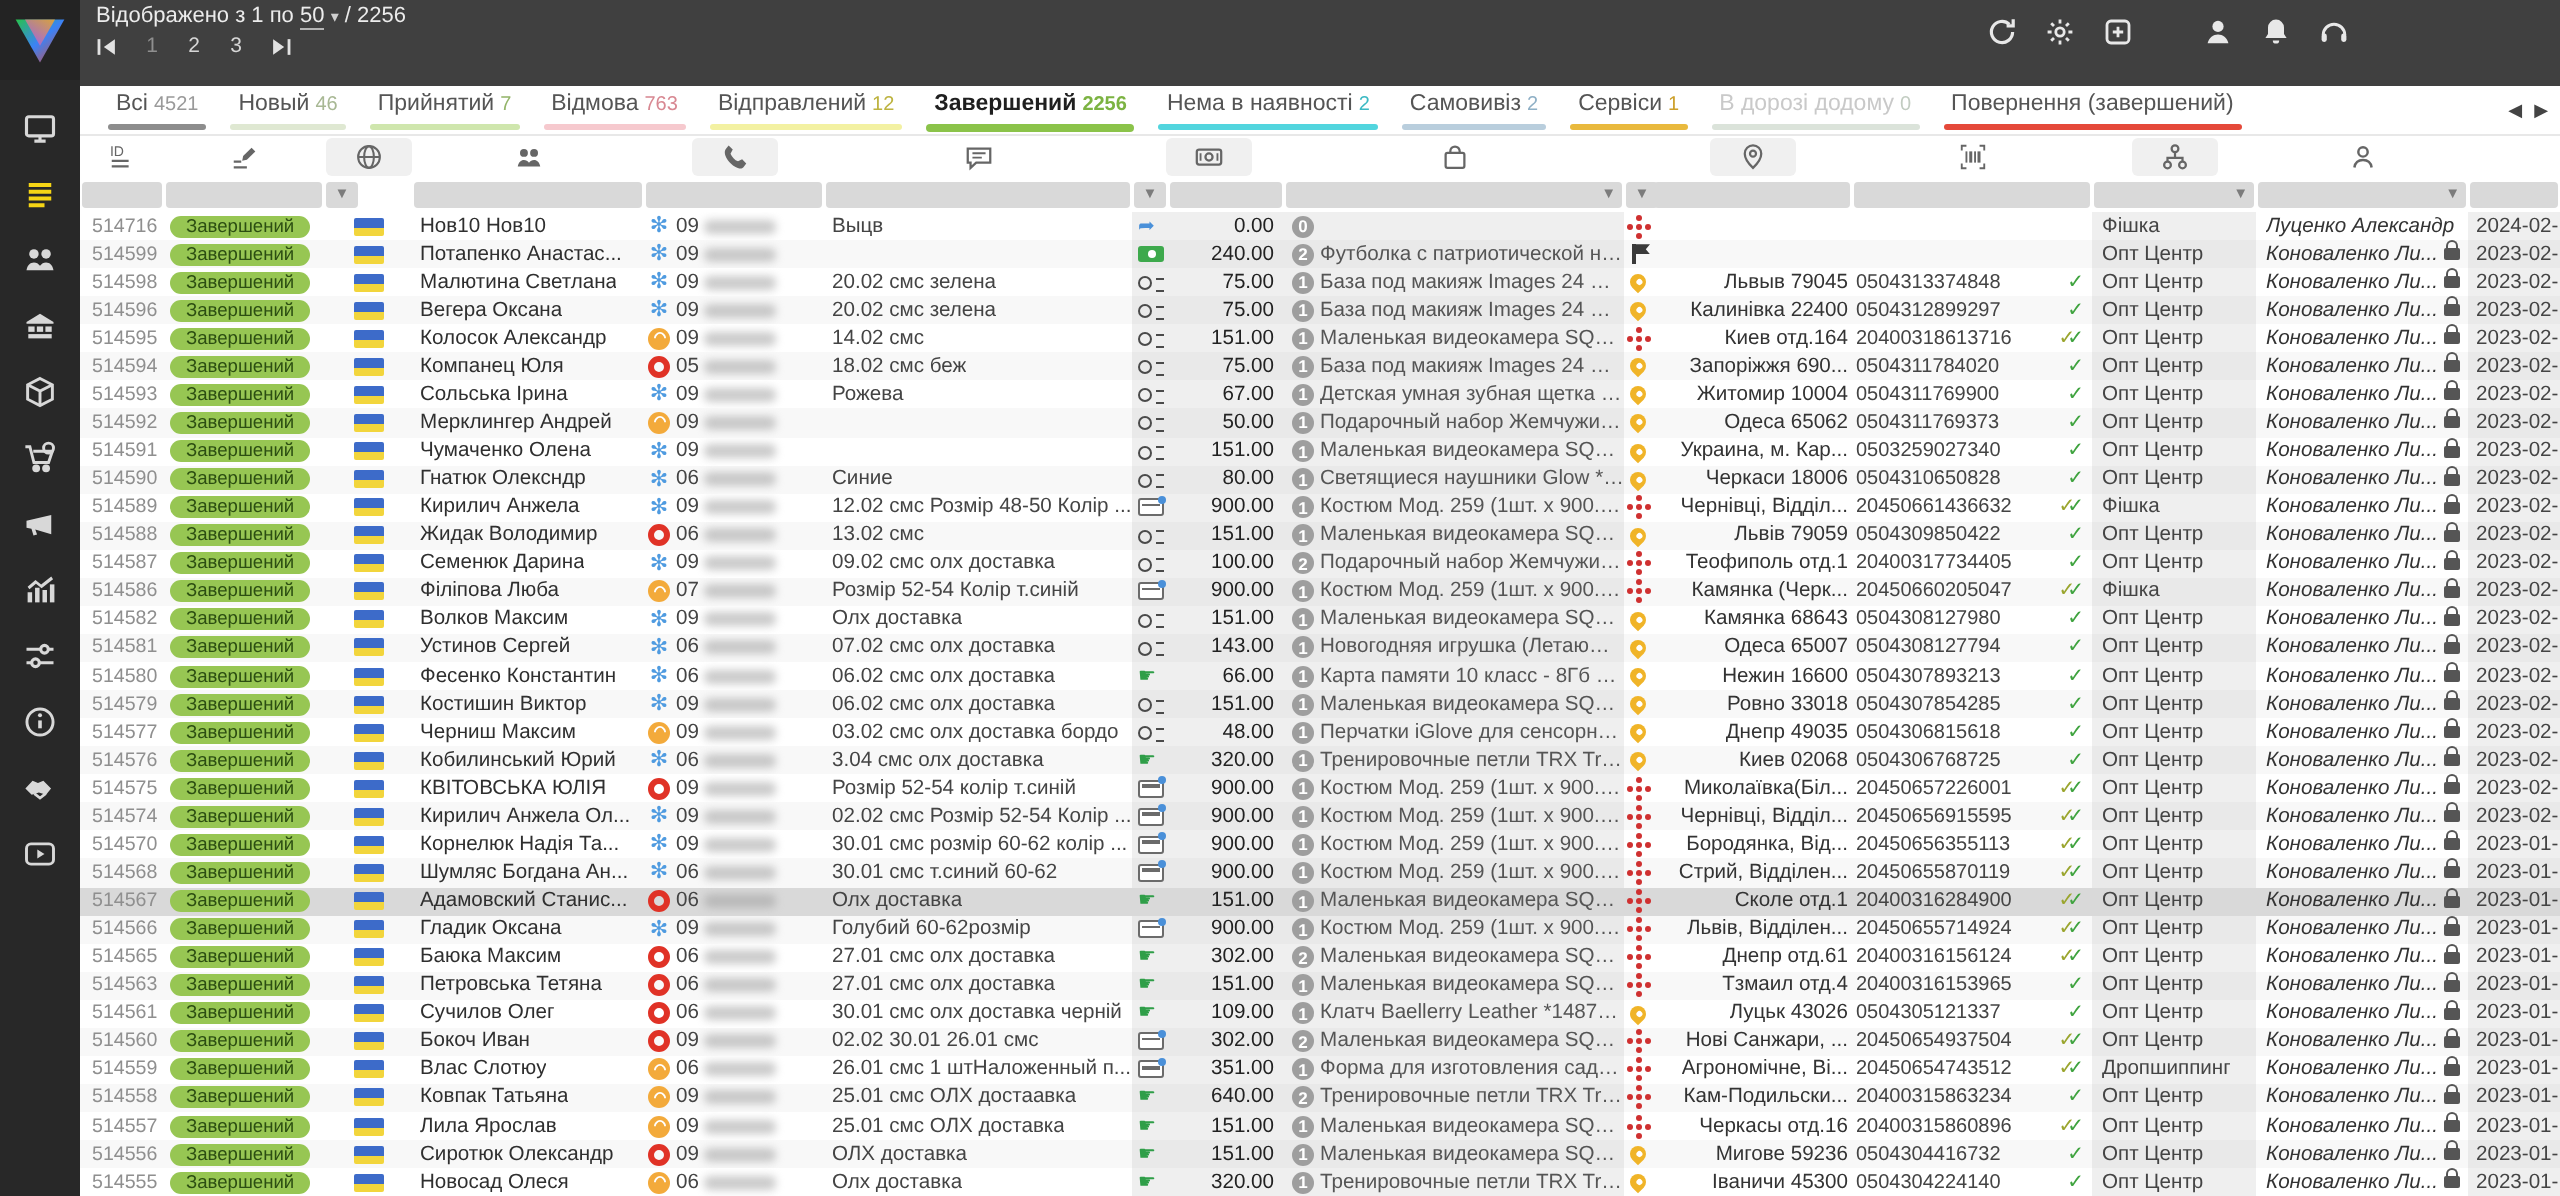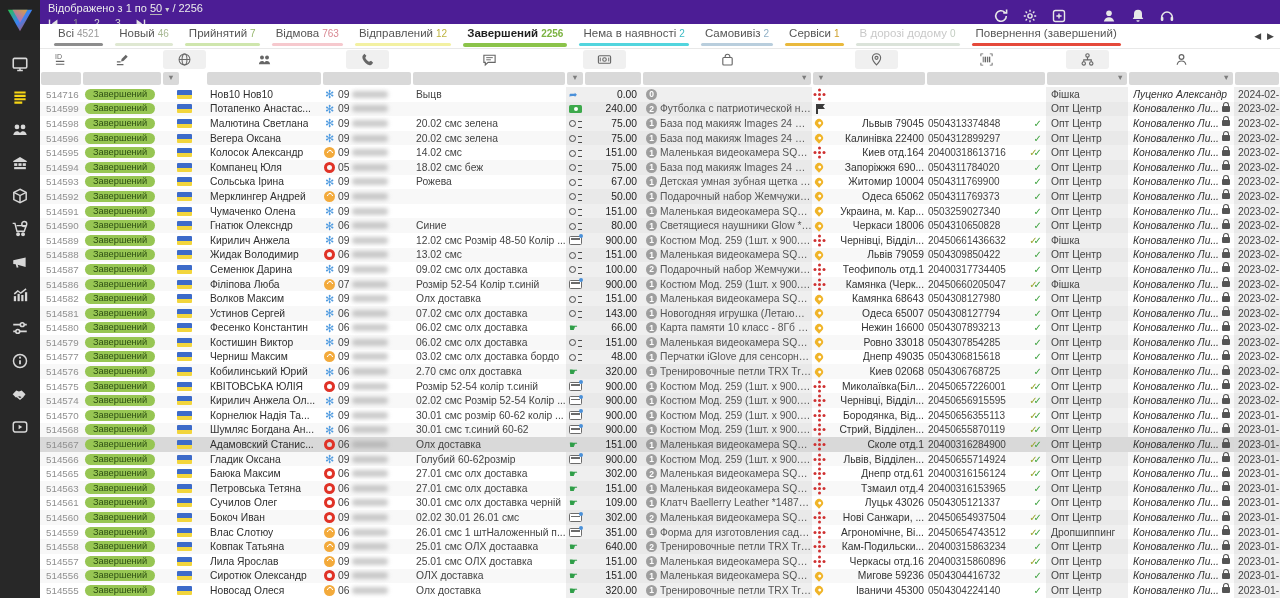--- a/index.html
+++ b/index.html
@@ -12,21 +12,21 @@
   .logo { width:40px; height:40px; display:flex; align-items:center; justify-content:center; background:#232323; cursor:pointer; }
   .sb-items { display:flex; flex-direction:column; align-items:center; padding-top:14px; gap:13px; }
   .sb-icon { width:22px; height:20px; color:#d8d8d8; display:flex; align-items:center; justify-content:center; cursor:pointer; }
   .sb-icon svg { width:18px; height:18px; }
   .sb-icon.active { color:#f6d515; }
 
   
   .main { width:1240px; display:flex; flex-direction:column; position:relative; }
 
   
-  .topbar { height:24px; background:#4c1d95; color:#e6e6e6; position:relative; flex:none; }
+  .topbar { height:43px; background:#404040; color:#e6e6e6; position:relative; flex:none; }
   .shown-line { position:absolute; left:8px; top:2px; font-size:11px; white-space:nowrap; color:#ececec; }
   .shown-line .pgsize { border-bottom:1px solid #b5b5b5; cursor:pointer; }
   .shown-line .caret { font-size:8px; color:#cfcfcf; cursor:pointer; }
   .pager { position:absolute; left:8px; top:17px; display:flex; align-items:center; gap:13px; font-size:10.5px; }
   .pager .pbtn { color:#e2e2e2; cursor:pointer; display:flex; align-items:center; }
   .pager .pbtn svg { width:11px; height:11px; }
   .pager .pnum { cursor:pointer; color:#d6d6d6; min-width:8px; text-align:center; }
   .pager .pnum.current { color:#8f8f8f; }
   .top-icons { position:absolute; right:104px; top:7px; display:flex; align-items:center; gap:11px; }
   .top-icons .tico { width:18px; height:18px; color:#e8e8e8; cursor:pointer; display:flex; align-items:center; justify-content:center; }
@@ -1530,21 +1530,21 @@
         </div>
         <div class="c-name">
           <span>Кобилинський Юрий</span>
         </div>
         <div class="c-phone">
           <span class="op op-ks">✻</span>
           <span class="pprefix">06</span>
           <span class="pblur"></span>
         </div>
         <div class="c-comment">
-          <span>2.70 смс олх доставка</span>
+          <span>3.04 смс олх доставка</span>
         </div>
         <div class="c-money">
           <span class="payico pay-hand">☛</span>
           <span class="amt">320.00</span>
         </div>
         <div class="c-product">
           <span class="qty">1</span>
           <span class="ptxt">Тренировочные петли TRX Train...</span>
         </div>
         <div class="c-ship">

